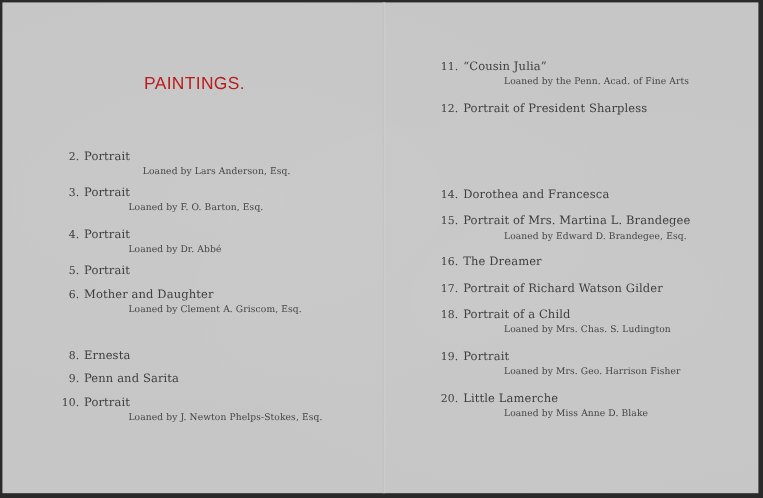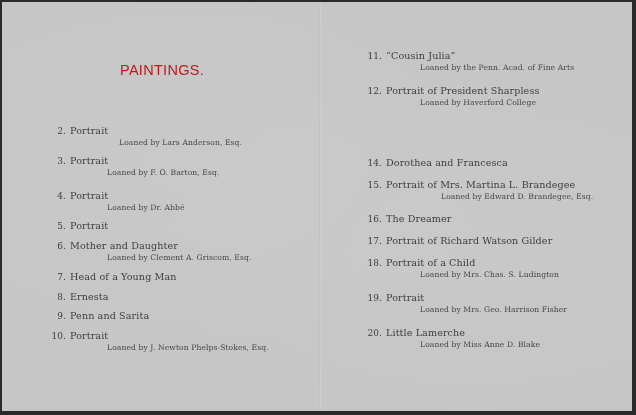--- a/index.html
+++ b/index.html
@@ -107,23 +107,20 @@
 
     <div class="entry" style="left:52px; top:218px;">
       <span class="num" style="width:12px;">5.</span><span class="name">Portrait</span>
     </div>
 
     <div class="entry" style="left:52px; top:238px;">
       <span class="num" style="width:12px;">6.</span><span class="name">Mother and Daughter</span>
       <span class="note" style="left:53px; top:13px;">Loaned by Clement A. Griscom, Esq.</span>
     </div>
 
-    <div class="entry" style="left:52px; top:269px;">
-      <span class="num" style="width:12px;">7.</span><span class="name">Head of a Young Man</span>
-    </div>
 
     <div class="entry" style="left:52px; top:289px;">
       <span class="num" style="width:12px;">8.</span><span class="name">Ernesta</span>
     </div>
 
     <div class="entry" style="left:52px; top:308px;">
       <span class="num" style="width:12px;">9.</span><span class="name">Penn and Sarita</span>
     </div>
 
     <div class="entry" style="left:47px; top:328px;">
@@ -133,31 +130,30 @@
   </div>
 
   <div class="page page-right">
     <div class="entry" style="left:45px; top:48px;">
       <span class="num" style="width:15px;">11.</span><span class="name">“Cousin Julia”</span>
       <span class="note" style="left:53px; top:13px;">Loaned by the Penn. Acad. of Fine Arts</span>
     </div>
 
     <div class="entry" style="left:45px; top:83px;">
       <span class="num" style="width:15px;">12.</span><span class="name">Portrait of President Sharpless</span>
-      <span class="note" style="left:53px; top:13px;">Loaned by Haverford College</span>
     </div>
 
 
     <div class="entry" style="left:45px; top:155px;">
       <span class="num" style="width:15px;">14.</span><span class="name">Dorothea and Francesca</span>
     </div>
 
     <div class="entry" style="left:45px; top:177px;">
       <span class="num" style="width:15px;">15.</span><span class="name">Portrait of Mrs. Martina L. Brandegee</span>
-      <span class="note" style="left:53px; top:13px;margin-left:21px;">Loaned by Edward D. Brandegee, Esq.</span>
+      <span class="note" style="left:53px; top:13px;">Loaned by Edward D. Brandegee, Esq.</span>
     </div>
 
     <div class="entry" style="left:45px; top:211px;">
       <span class="num" style="width:15px;">16.</span><span class="name">The Dreamer</span>
     </div>
 
     <div class="entry" style="left:45px; top:233px;">
       <span class="num" style="width:15px;">17.</span><span class="name">Portrait of Richard Watson Gilder</span>
     </div>
 

